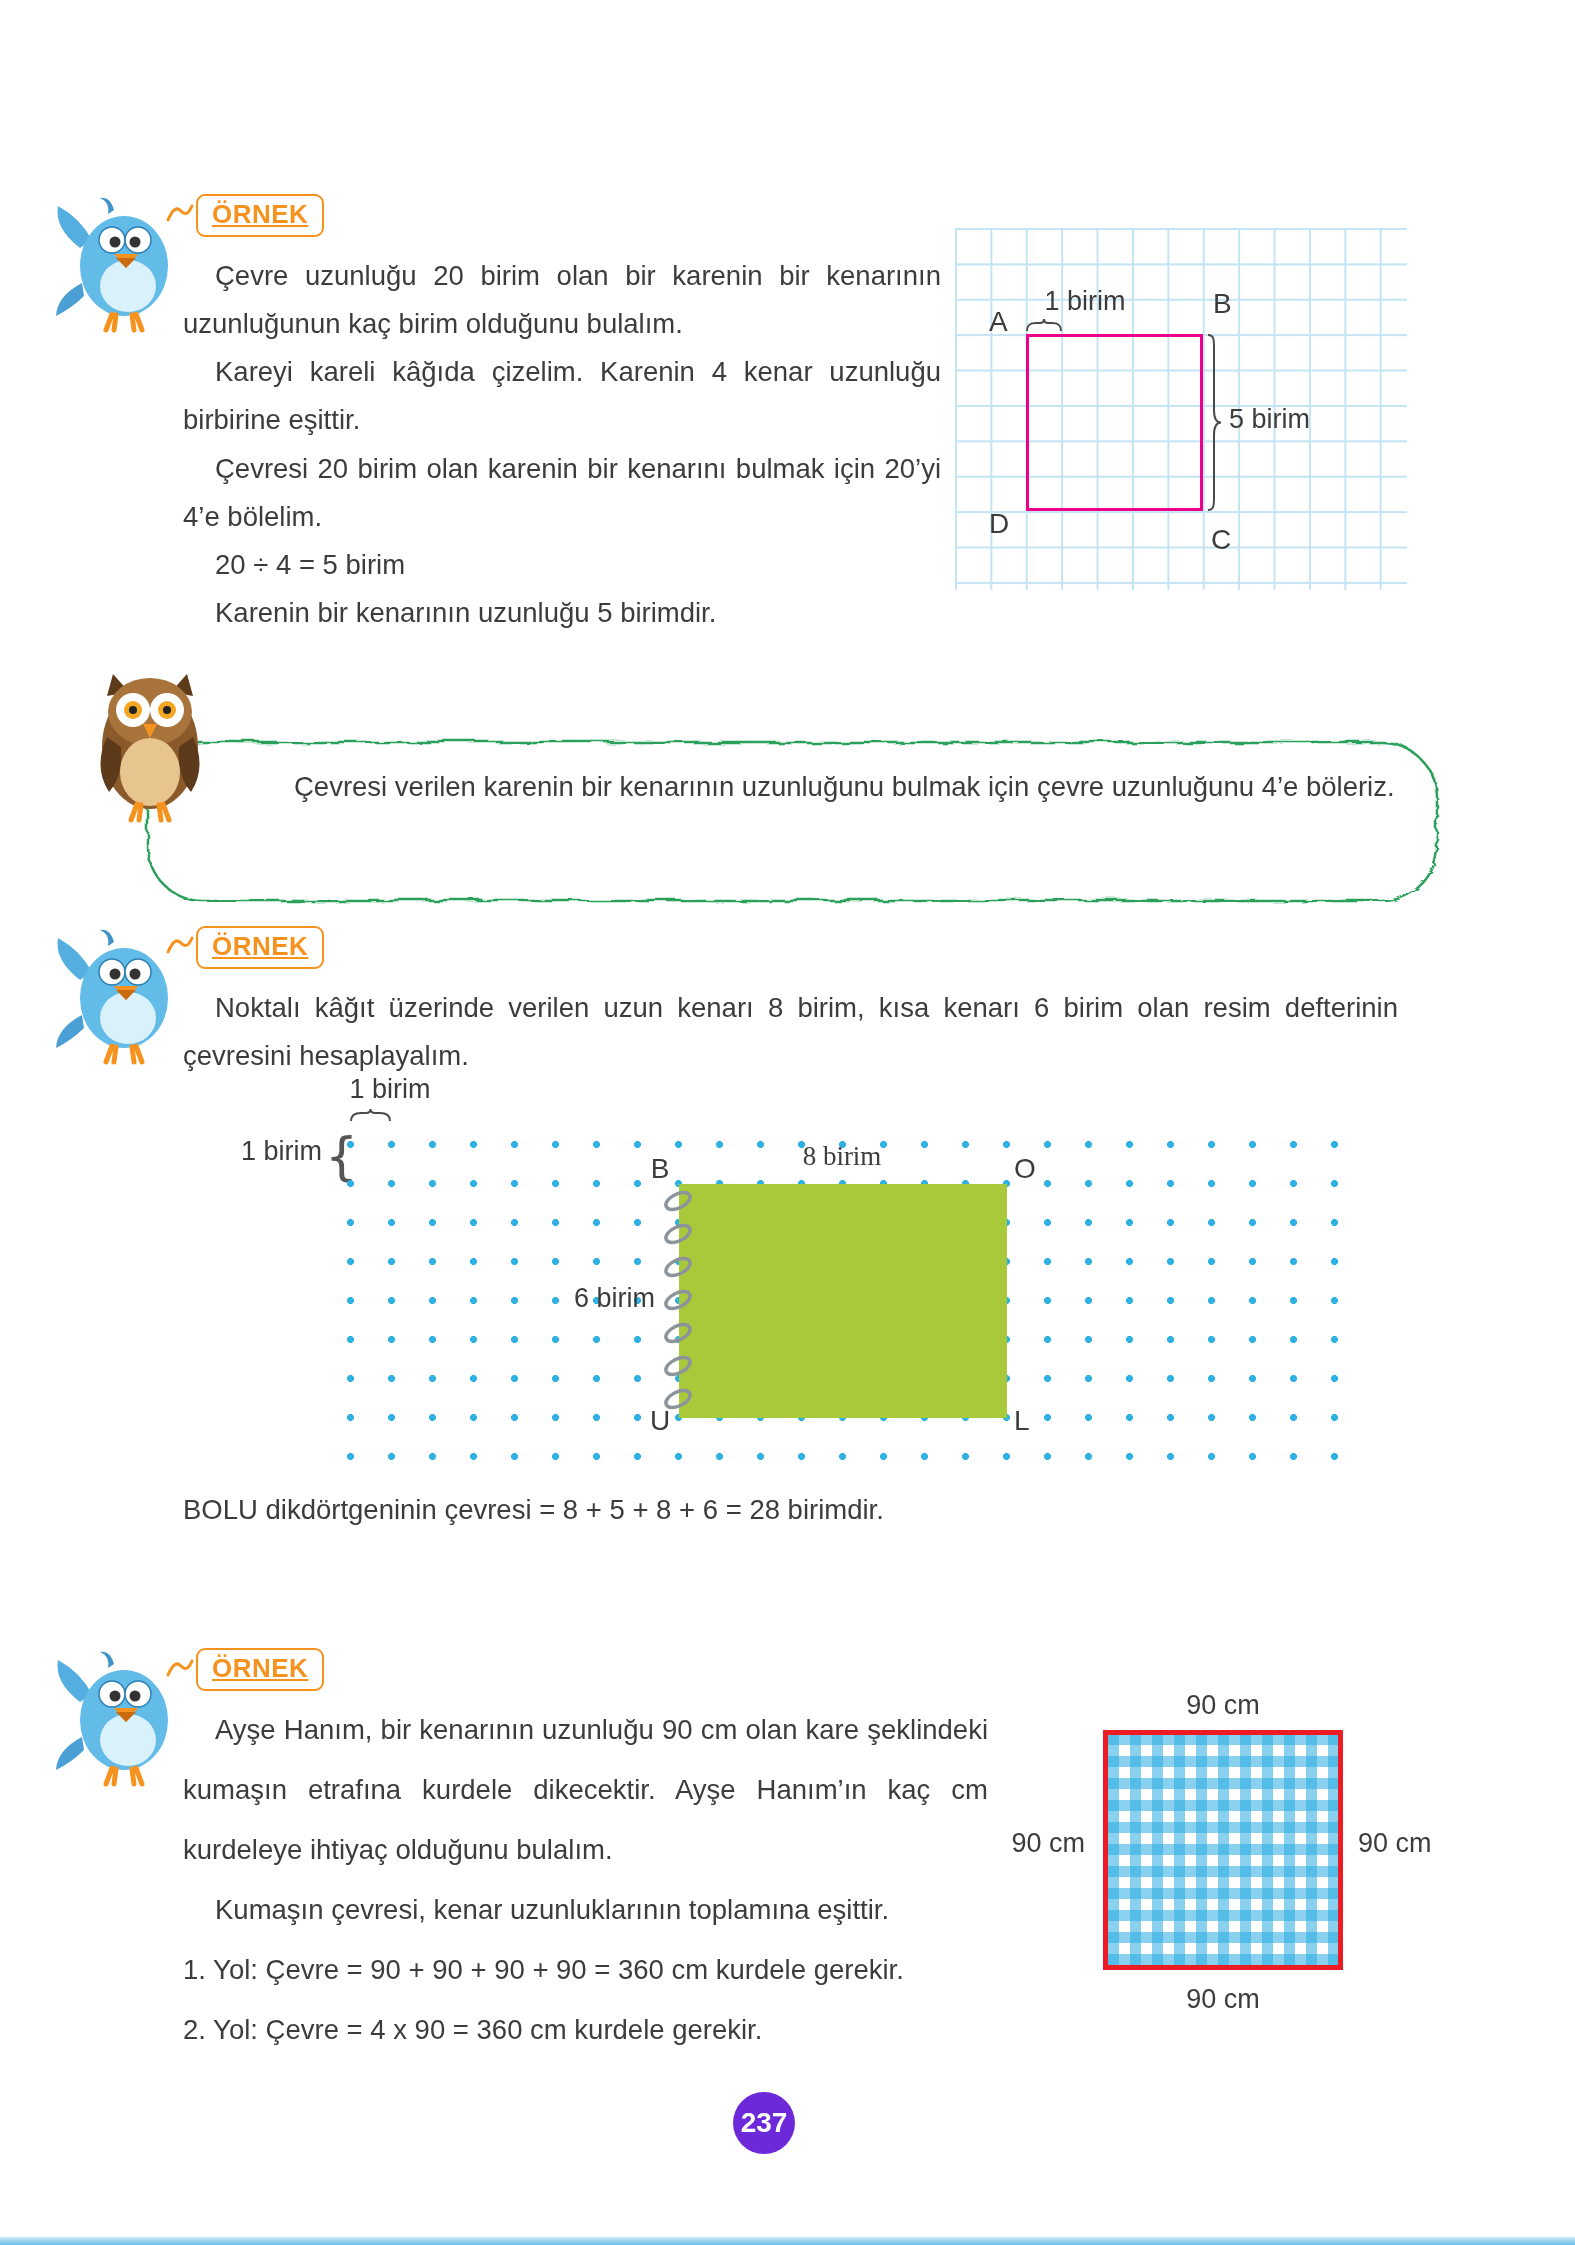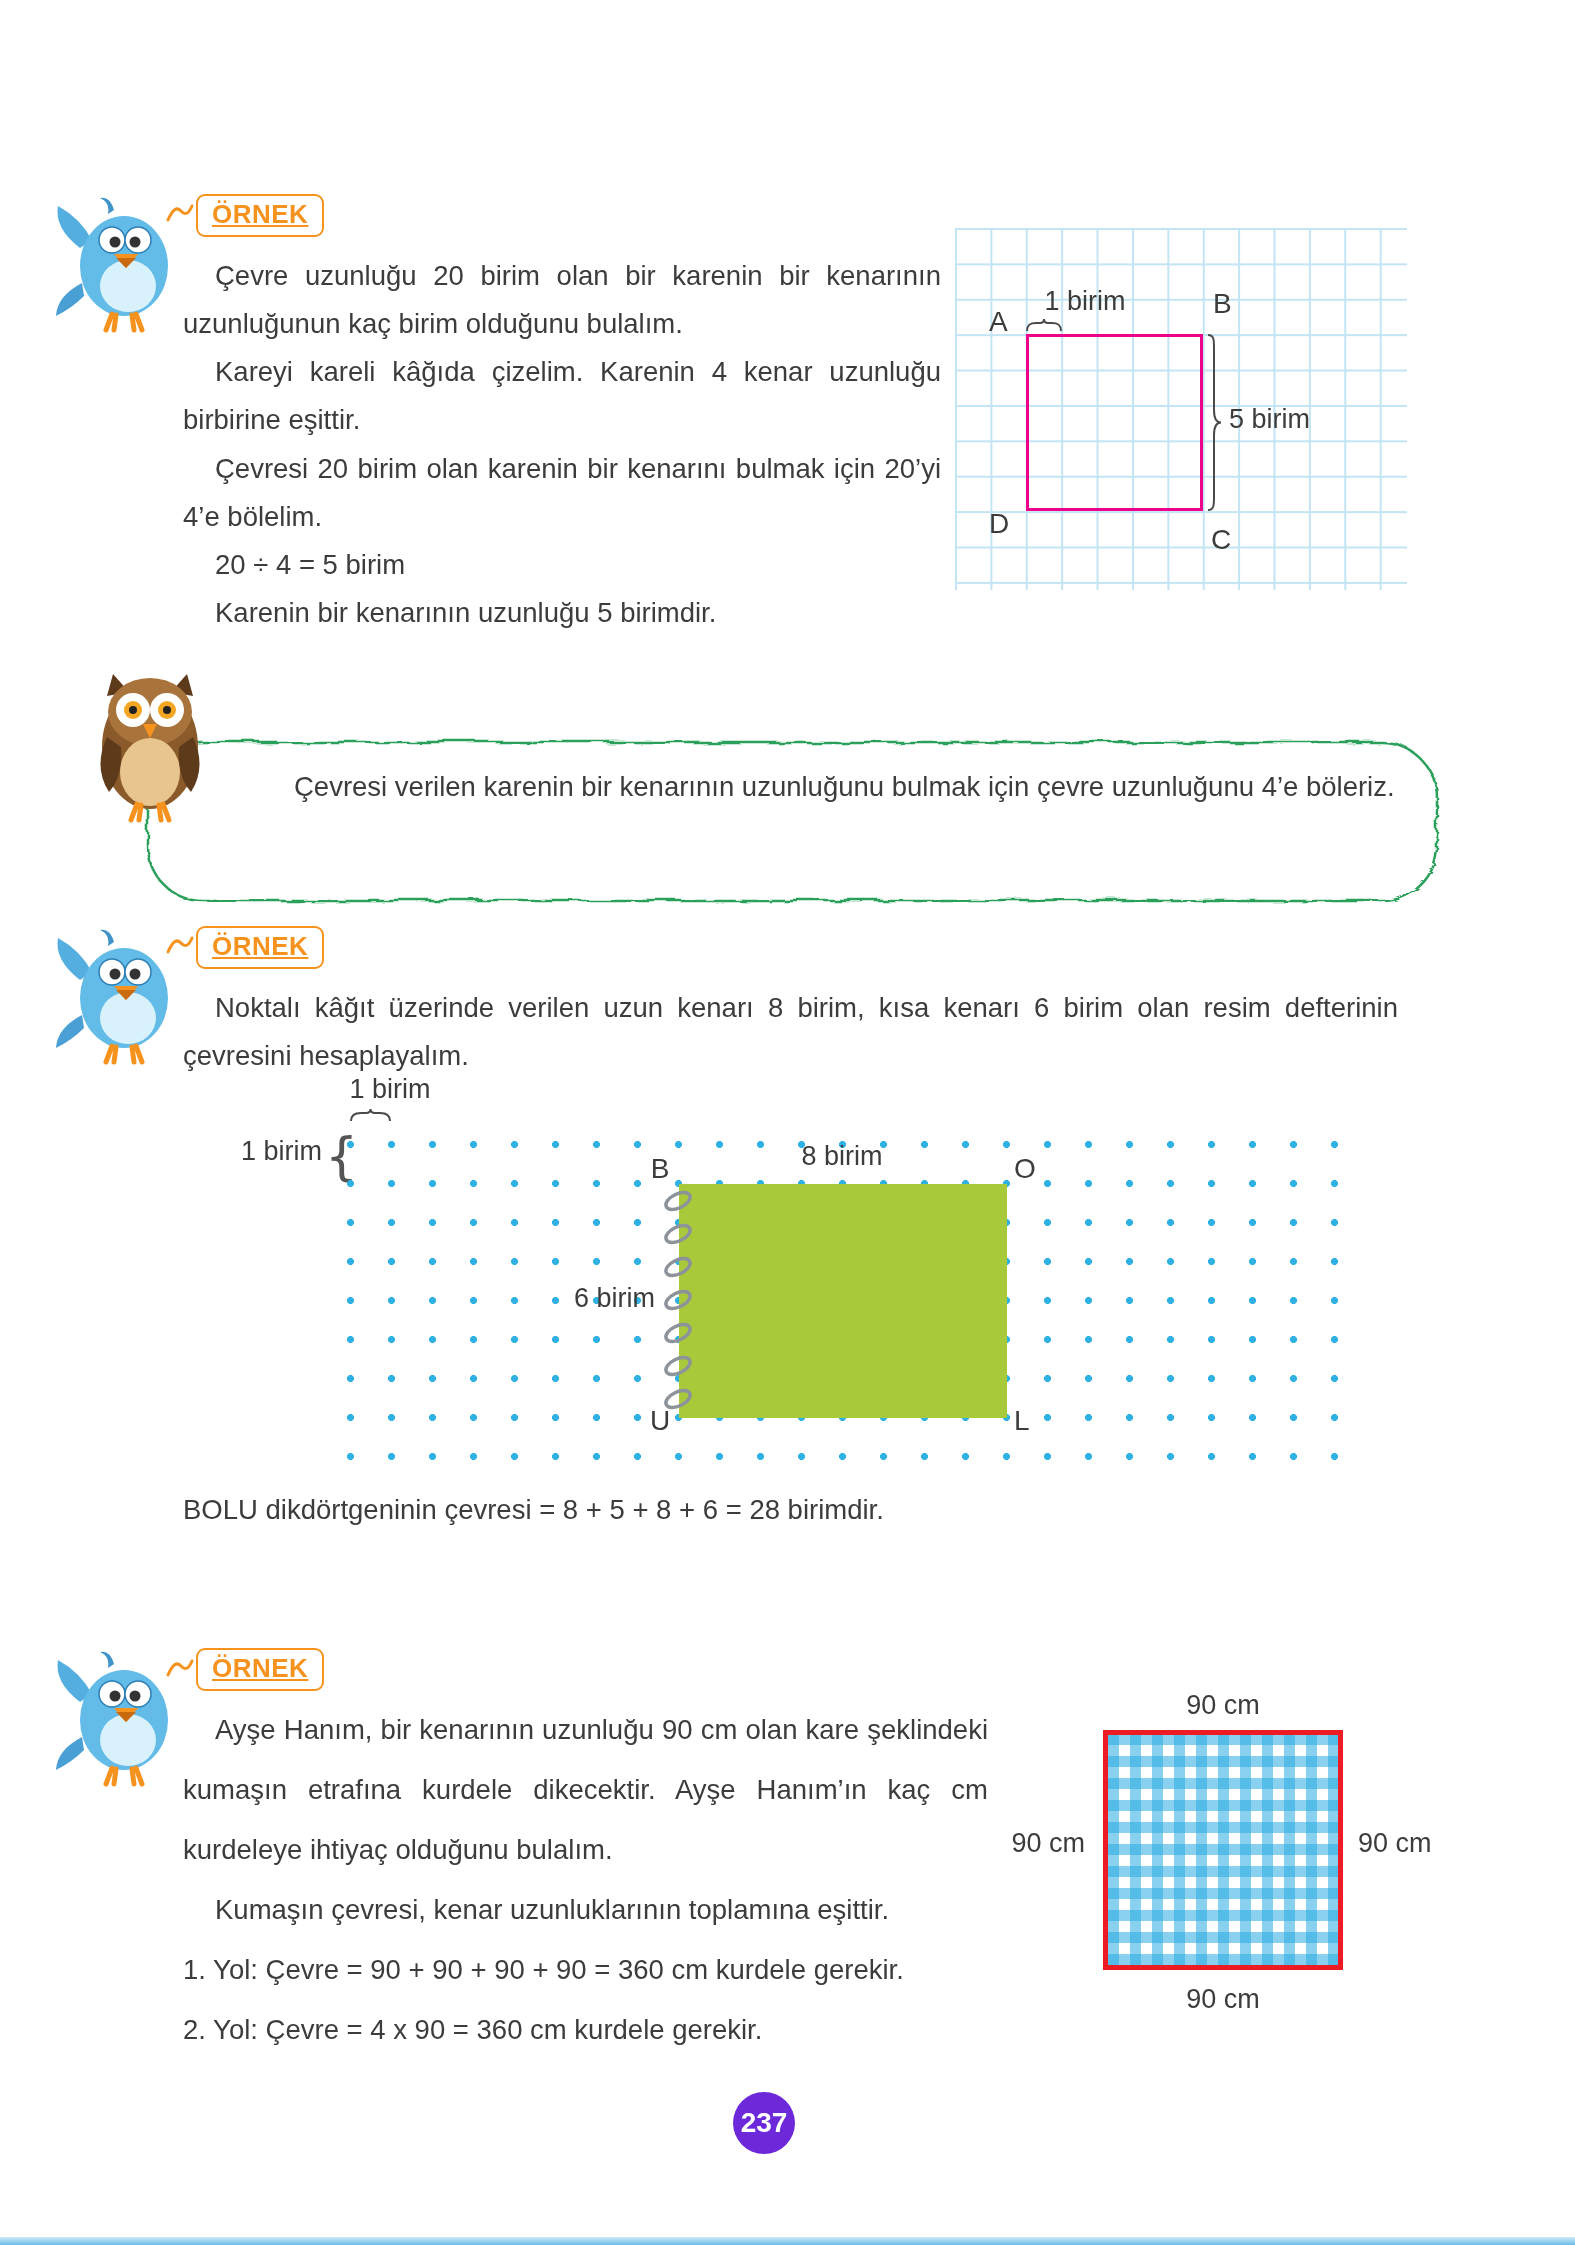--- a/index.html
+++ b/index.html
@@ -239,21 +239,21 @@
         <ellipse cx="18" cy="218" rx="13" ry="7" transform="rotate(-26 18 218)"></ellipse>
       </g>
     </svg>
   </div>
 
   <div class="abs label center" style="left:312px; top:28px; width:36px;">B</div>
   <div class="abs label" style="left:684px; top:28px;">O</div>
   <div class="abs label center" style="left:312px; top:280px; width:36px;">U</div>
   <div class="abs label" style="left:684px; top:280px;">L</div>
 
-  <div class="abs small-label center" style="left:348px; top:16px; width:328px;">8 birim</div>
+  <div class="abs small-label center" style="left:348px; top:16px; width:328px;font-family:Liberation Serif, serif;">8 birim</div>
   <div class="abs small-label right" style="left:215px; top:158px; width:110px;">6 birim</div>
 </div>
 
 <div class="abs body-text" style="left:183px; top:1486px; width:1215px;">
   <p class="noj">BOLU dikdörtgeninin çevresi = 8 + 5 + 8 + 6 = 28 birimdir.</p>
 </div>
 
 <div class="abs" style="left:52px; top:1642px; width:140px; height:150px;">
   <svg viewBox="0 0 140 150" width="140" height="150">
     <path d="M30 95 Q5 108 4 128 Q20 120 32 108 Z" fill="#4a9fd4"></path>

